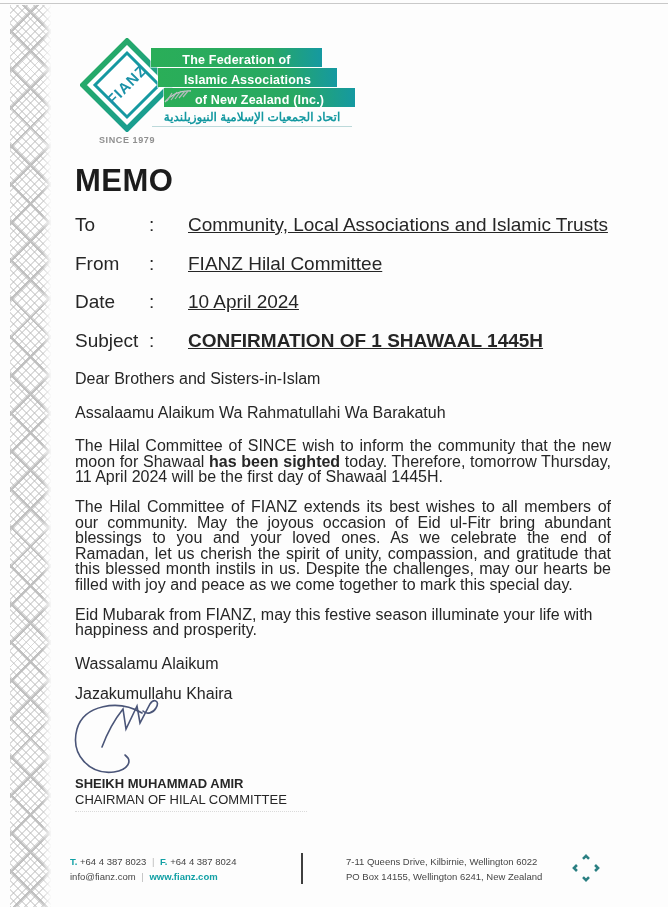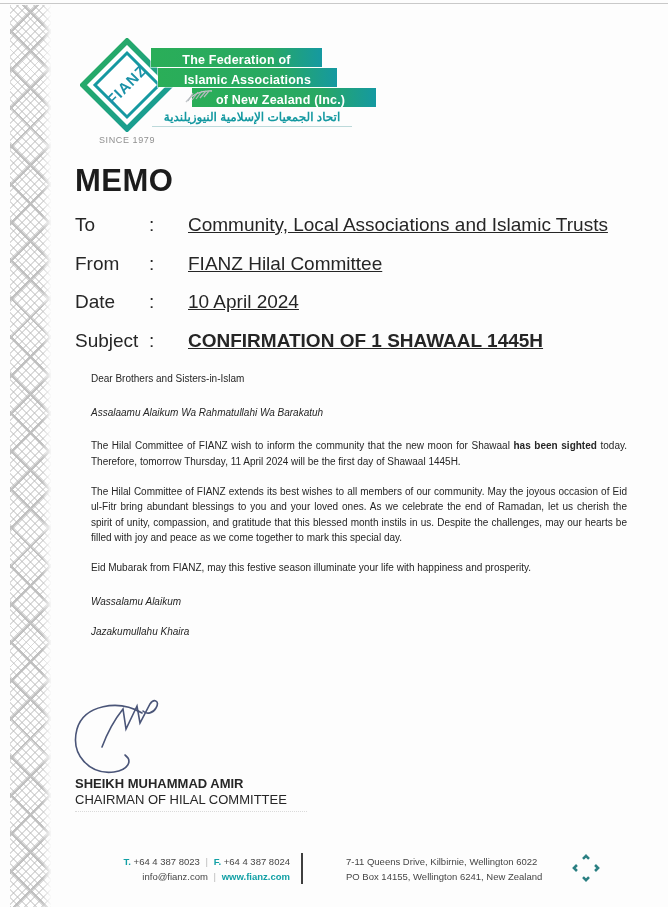--- a/index.html
+++ b/index.html
@@ -26,51 +26,51 @@
   
   .logo-diamond{position:absolute;left:80px;top:38px;}
   .banner-row{
     position:absolute;height:19px;display:flex;align-items:flex-end;justify-content:center;
     background:linear-gradient(90deg,#2aae58 0%,#28a863 70%,#1599a1 100%);
     color:#ffffff;font-weight:bold;font-size:12.5px;letter-spacing:.2px;
     box-shadow:0 0 0 1px rgba(255,255,255,.55);
   }
   .banner-row1{left:151px;top:48px;width:171px;}
   .banner-row2{left:158px;top:68px;width:179px;}
-  .banner-row3{left:164px;top:88px;width:184px;justify-content:flex-start;padding-left:0;margin-left:28px;}
+  .banner-row3{left:164px;top:88px;width:184px;justify-content:flex-start;padding-left:7px;}
   .banner-row3 .fern{margin-left:-8px;margin-right:2px;}
   .arabic-row{
     position:absolute;left:152px;top:107px;width:200px;height:19px;
     display:flex;align-items:center;justify-content:center;
     color:#1599a1;font-weight:bold;font-size:12px;direction:rtl;
     border-bottom:1px solid #bcd9da;
   }
-  .since{position:absolute;left:99px;top:135px;font-size:9px;color:#8f8f8f;letter-spacing:.6px;}
+  .since{position:absolute;left:99px;top:135px;font-size:9px;color:#8f8f8f;letter-spacing:.6px;font-weight:bold;}
   
   .memo-title{position:absolute;left:75px;top:163px;font-size:31px;font-weight:800;letter-spacing:.5px;color:#1c1c1c;}
   .meta{position:absolute;left:75px;top:214px;width:535px;}
   .meta-row{display:flex;margin-bottom:16.5px;font-size:19px;}
   .meta-label{width:74px;flex:none;}
   .meta-colon{width:39px;flex:none;}
   .meta-value{flex:1;text-decoration:underline;}
   .meta-row.subject .meta-value{font-weight:bold;}
   
-  .letter-body{position:absolute;left:91px;top:371px;width:536px;font-size:10px;line-height:15.5px;color:#262626;}
+  .letter-body{position:absolute;left:75px;top:371px;width:536px;font-size:16px;line-height:15.5px;color:#262626;}
   .letter-body p{margin:0 0 14.5px;}
   .letter-body p.gap{margin-bottom:18px;}
   .justify{text-align:justify;}
-  .italic{font-style:italic;}
+  .italic{}
   
   .signature-svg{position:absolute;left:68px;top:697px;}
   .signer{position:absolute;left:75px;top:776px;font-size:13px;line-height:15.5px;}
   .signer .name{font-weight:bold;}
   .fold-line{position:absolute;left:75px;top:811px;width:232px;border-top:1px dotted #dadada;}
   
   .footer-left{
-    position:absolute;left:70px;top:854px;width:220px;text-align:right;
+    position:absolute;left:70px;top:854px;width:220px;text-align:left;
     font-size:9.5px;line-height:15px;color:#454545;
   }
   .teal{color:#12a0a5;font-weight:bold;}
   .pipe{color:#b9b9b9;margin:0 3px;}
   .footer-divider{position:absolute;left:301px;top:853px;width:2px;height:31px;background:#3f3f3f;}
   .footer-right{
     position:absolute;left:318px;top:854px;width:230px;
     font-size:9.5px;line-height:15px;color:#454545;margin-left:28px;
   }
   .footer-diamond{position:absolute;left:570px;top:852px;}
@@ -138,21 +138,21 @@
   <div class="meta-row subject">
     <span class="meta-label">Subject</span>
     <span class="meta-colon">:</span>
     <span class="meta-value">CONFIRMATION OF 1 SHAWAAL 1445H</span>
   </div>
 </div>
 
 <div class="letter-body">
   <p class="gap">Dear Brothers and Sisters-in-Islam</p>
   <p class="italic gap">Assalaamu Alaikum Wa Rahmatullahi Wa Barakatuh</p>
-  <p class="justify"><span>The Hilal Committee of FIANZ wish to inform the community that the new moon for Shawaal </span><b>has been sighted</b><span> today. Therefore, tomorrow Thursday, 11 April 2024 will be the first day of Shawaal 1445H.</span></p>
+  <p class="justify"><span>The Hilal Committee of SINCE wish to inform the community that the new moon for Shawaal </span><b>has been sighted</b><span> today. Therefore, tomorrow Thursday, 11 April 2024 will be the first day of Shawaal 1445H.</span></p>
   <p class="justify">The Hilal Committee of FIANZ extends its best wishes to all members of our community.  May the joyous occasion of Eid ul-Fitr bring abundant blessings to you and your loved ones. As we celebrate the end of Ramadan, let us cherish the spirit of unity, compassion, and gratitude that this blessed month instils in us. Despite the challenges, may our hearts be filled with joy and peace as we come together to mark this special day.</p>
   <p class="gap">Eid Mubarak from FIANZ, may this festive season illuminate your life with happiness and prosperity.</p>
   <p class="italic">Wassalamu Alaikum</p>
   <p class="italic gap">Jazakumullahu Khaira</p>
 </div>
 
 <div class="signature-svg">
   <svg width="120" height="82" viewBox="0 0 120 82">
     <g fill="none" stroke="#4a5578" stroke-width="1.6" stroke-linecap="round">
       <path d="M74,16 C50,2 16,8 9,32 C2,58 22,78 46,75 C60,73 65,64 57,58"></path>

